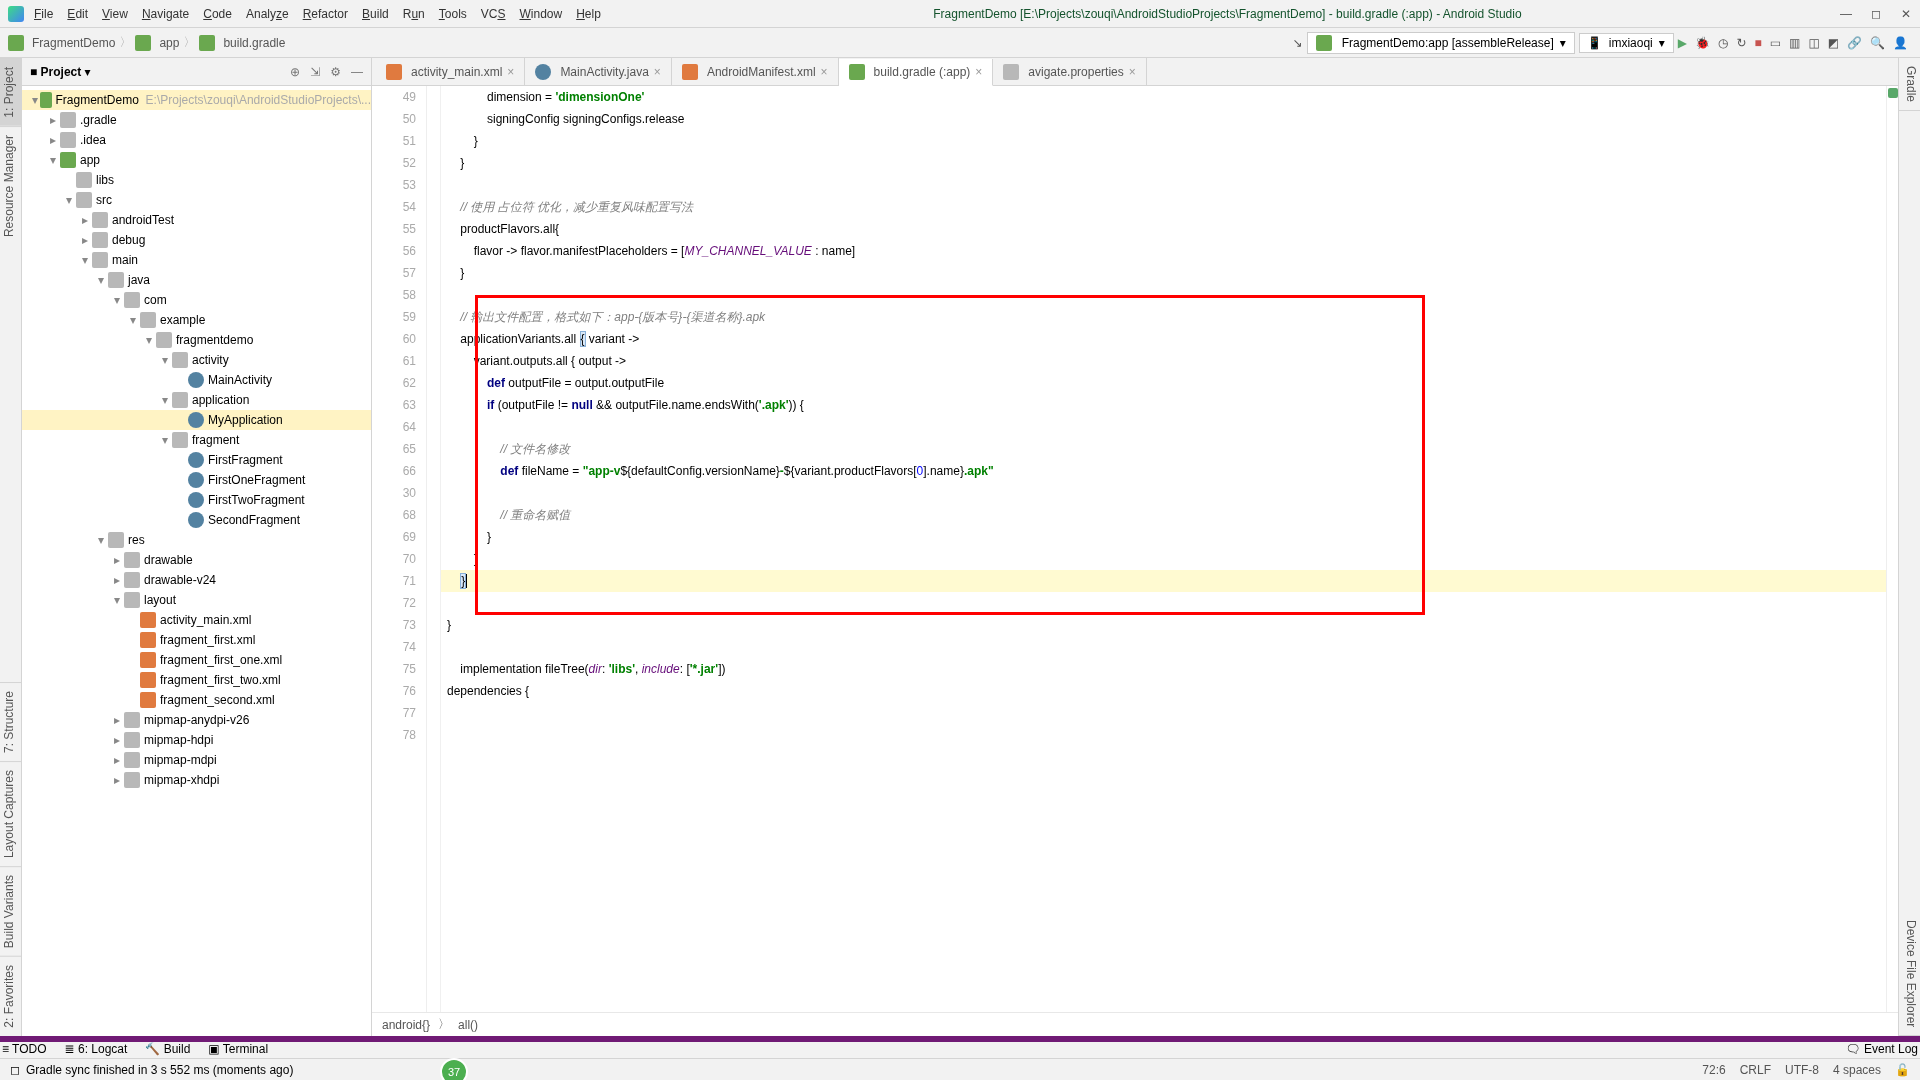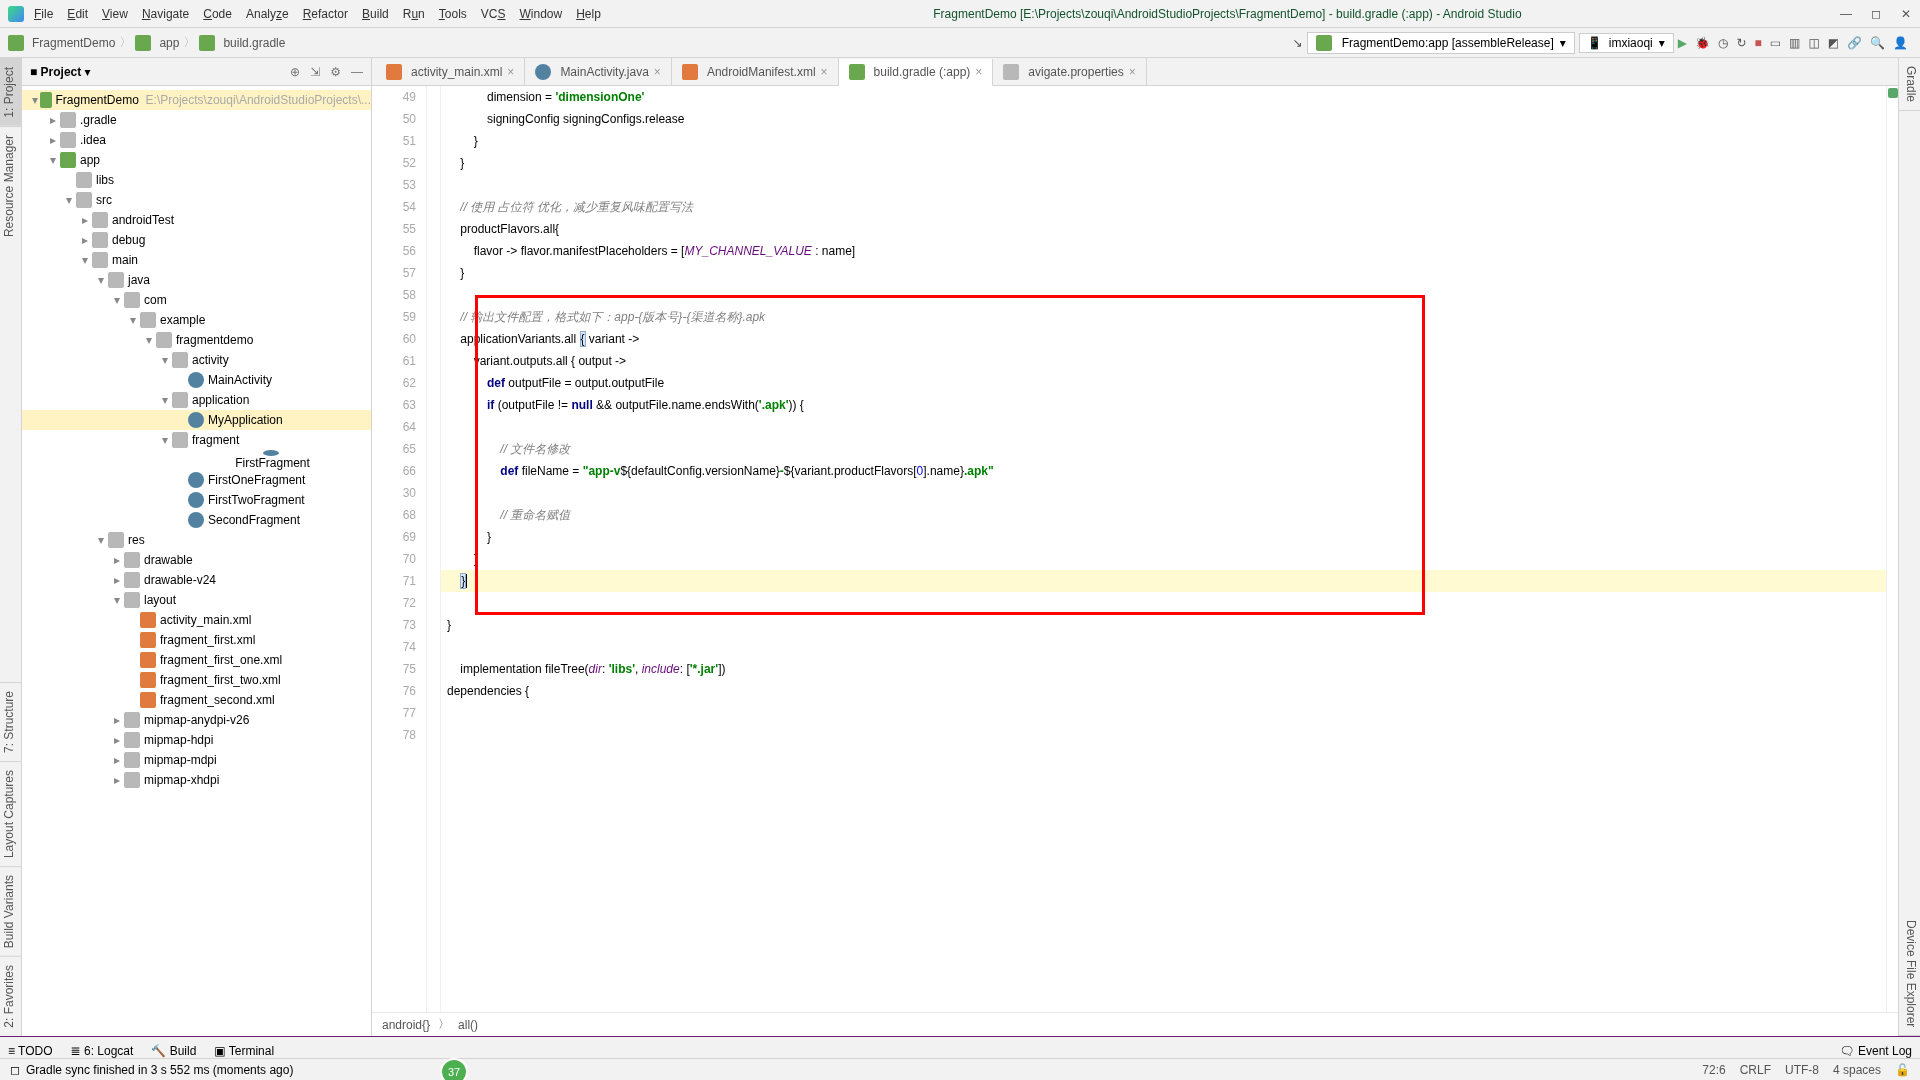--- a/index.html
+++ b/index.html
@@ -50,21 +50,21 @@
 .src .hl { background:#fffad1; }
 .kw { color:#000080; font-weight:bold; }
 .str { color:#008000; font-weight:bold; }
 .cmt { color:#808080; font-style:italic; }
 .ident { color:#660e7a; font-style:italic; }
 .brace-match { background:#d8e8f8; border:1px solid #88b0d8; }
 .cursor { border-left:1px solid #000; animation:blink 1s infinite; }
 @keyframes blink { 50% { opacity:0; } }
 .redbox { position:absolute; border:3px solid #f00; pointer-events:none; left:34px; top:209px; width:950px; height:320px; }
 .crumbbar { height:24px; border-top:1px solid #e8e8e8; display:flex; align-items:center; padding:0 10px; color:#555; gap:8px; font-family:sans-serif; font-size:12px; }
-.bottombar { height:22px; background:#f2f2f2; border-top:1px solid #701a75; display:flex; align-items:flex-end; padding:0 8px; gap:18px; }
+.bottombar { height:22px; background:#f2f2f2; border-top:6px solid #701a75; display:flex; align-items:flex-start; padding:0 2px; gap:18px; }
 .bottombar .spacer { flex:1; }
 .statusbar { height:22px; background:#f2f2f2; border-top:1px solid #d4d4d4; display:flex; align-items:center; padding:0 10px; position:relative; }
 .statusbar .spacer { flex:1; }
 .statusbar .s { margin-left:14px; color:#555; }
 .greenbubble { position:absolute; left:440px; bottom:-6px; width:28px; height:28px; border-radius:50%; background:#4caf50; color:#fff; display:flex; align-items:center; justify-content:center; font-size:11px; border:2px solid #fff; }
 .errstrip { width:12px; background:#fff; border-left:1px solid #eee; position:relative; }
 .errstrip .ok { position:absolute; top:2px; left:1px; width:10px; height:10px; background:#59a869; border-radius:2px; }
 </style>
 </head>
 <body>
@@ -234,21 +234,21 @@
         <div class="row sel" style="padding-left: 152px;">
           <span class="tw"></span>
           <span class="fic java"></span>
           <span>MyApplication</span>
         </div>
         <div class="row" style="padding-left: 136px;">
           <span class="tw">▾</span>
           <span class="fic dir"></span>
           <span>fragment</span>
         </div>
-        <div class="row" style="padding-left: 152px; flex-direction: column;">
+        <div class="row" style="padding-left: 152px;">
           <span class="tw"></span>
           <span class="fic java"></span>
           <span>FirstFragment</span>
         </div>
         <div class="row" style="padding-left: 152px;">
           <span class="tw"></span>
           <span class="fic java"></span>
           <span>FirstOneFragment</span>
         </div>
         <div class="row" style="padding-left: 152px;">

